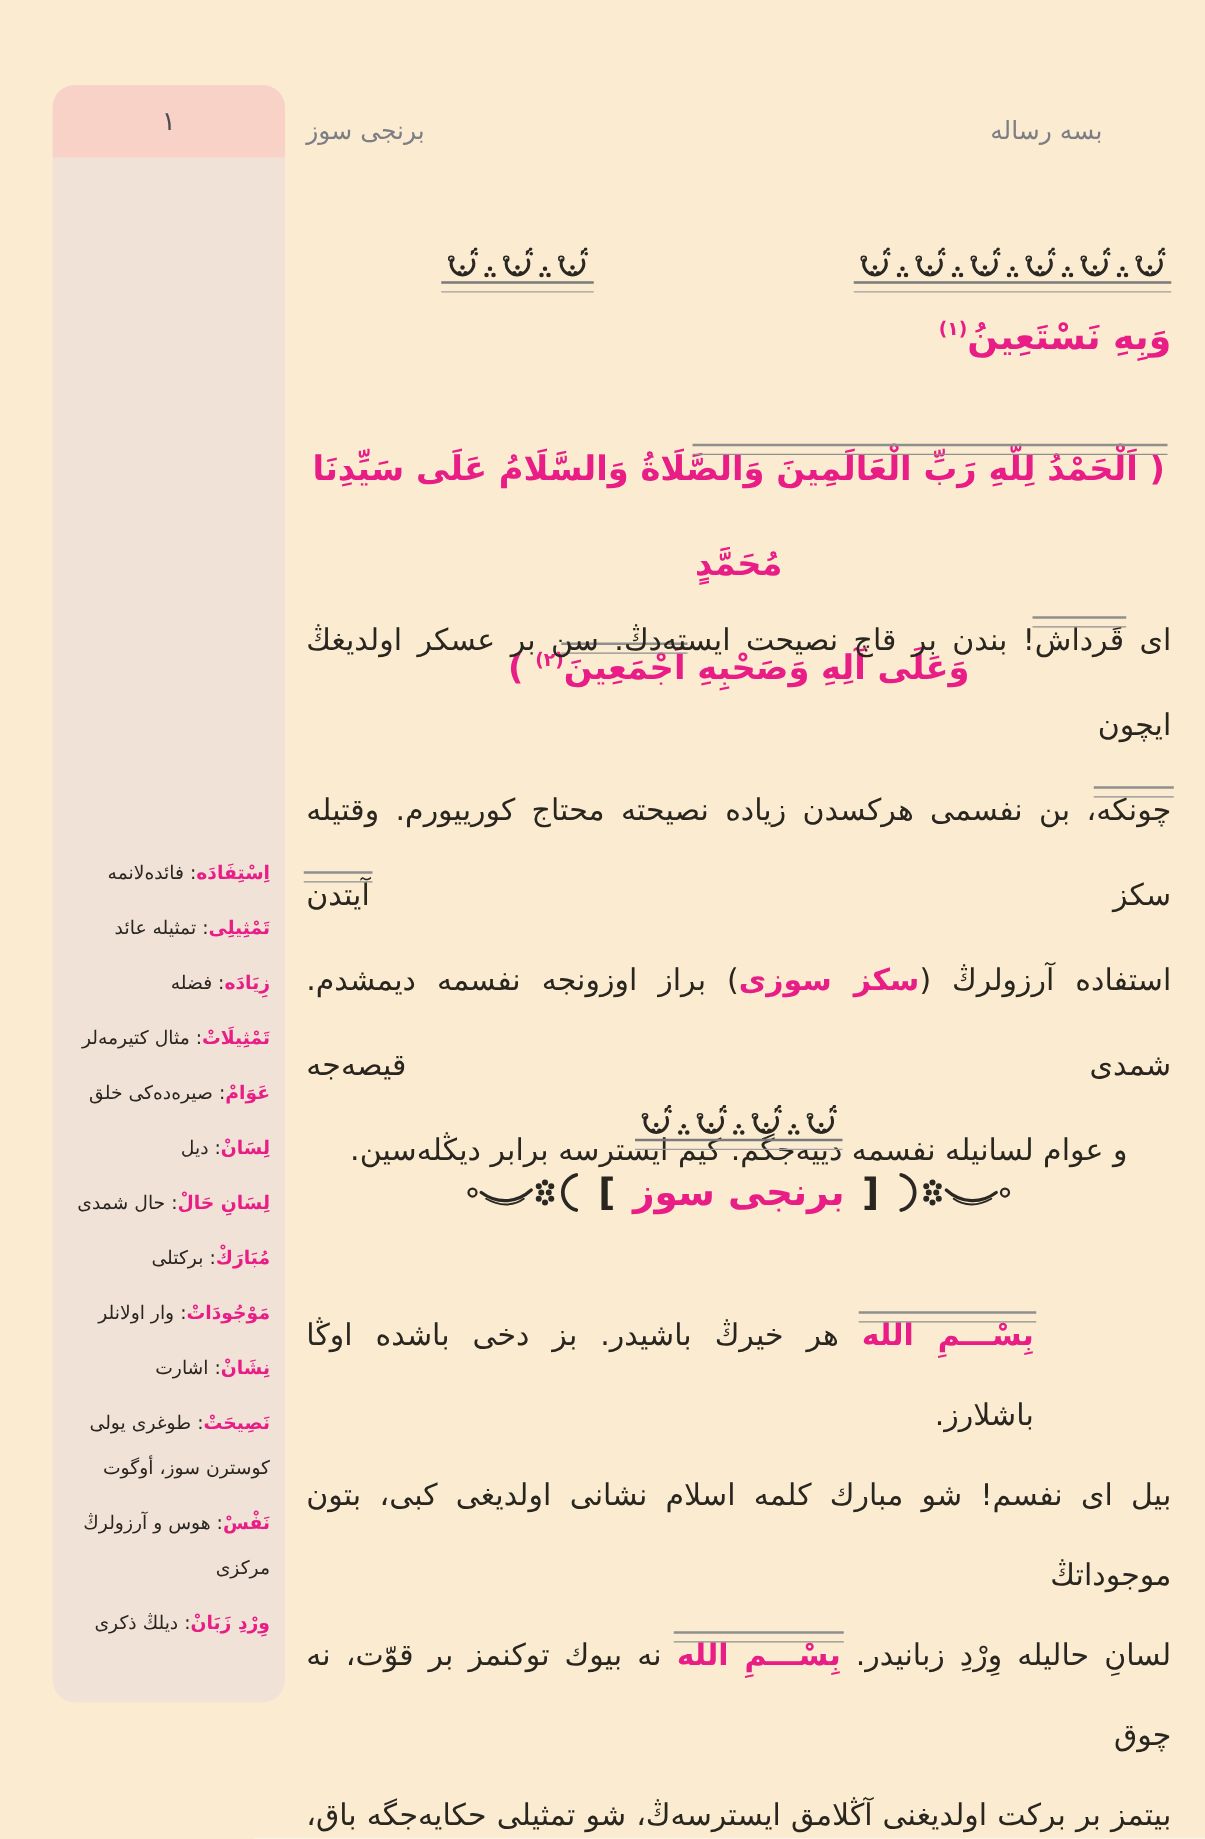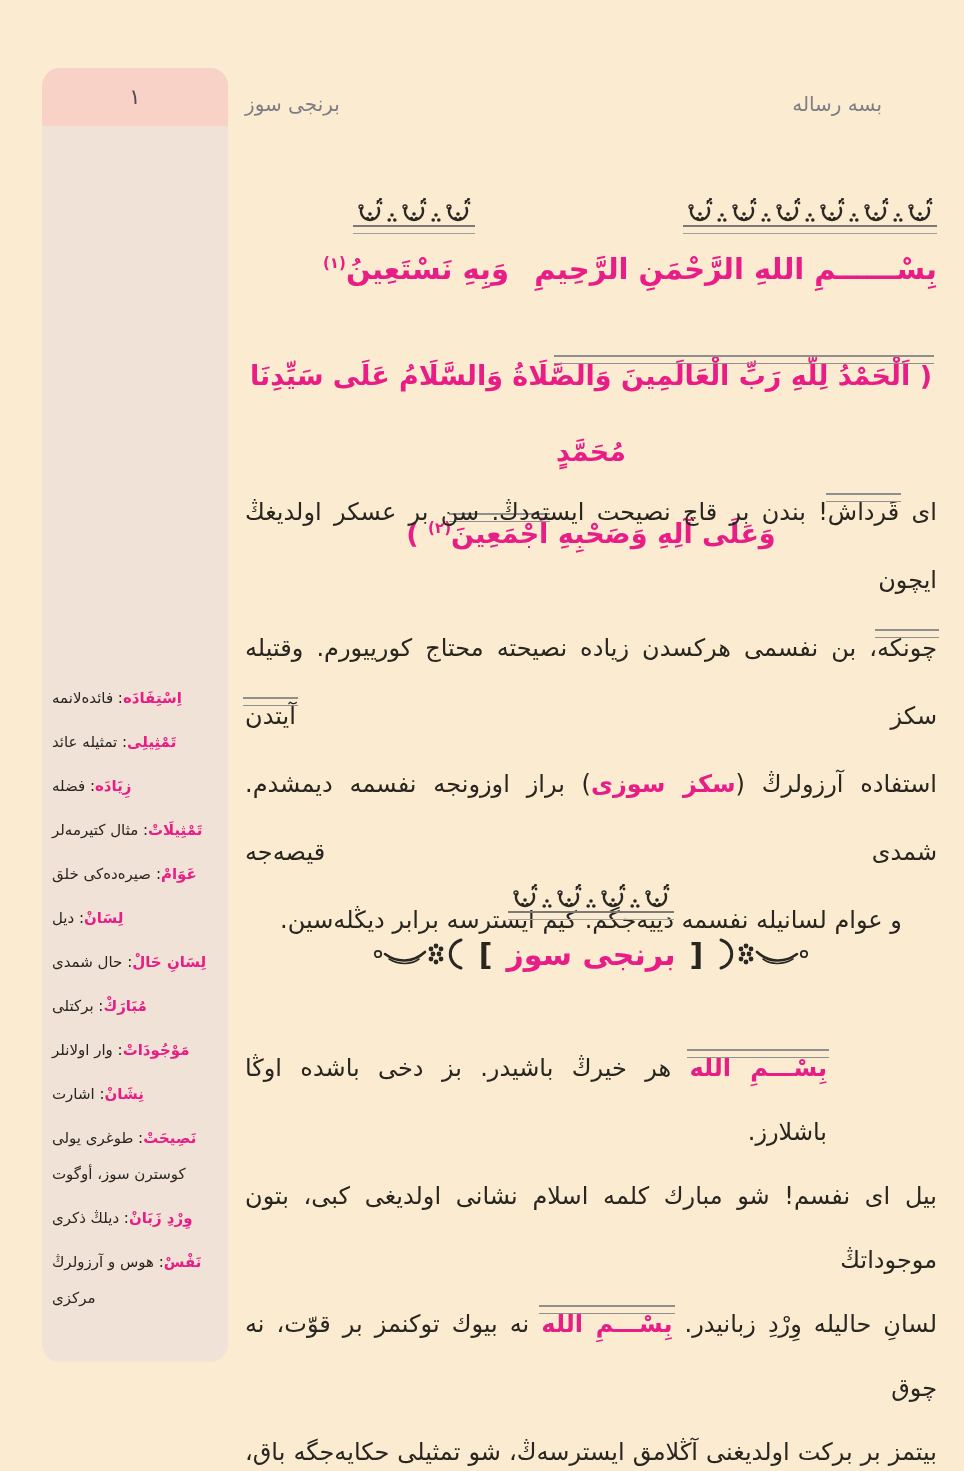--- a/index.html
+++ b/index.html
@@ -4,21 +4,21 @@
 <style>
   html,body{margin:0;padding:0;background:#ffffff;}
   .page{position:relative;width:964px;height:1471px;background:var(--page_bg);
         font-family:"DejaVu Sans",sans-serif;color:var(--ink);overflow:hidden;}
 
   
   .sidebar{position:absolute;left:42px;top:68px;width:186px;height:1294px;
            background:var(--panel_bg);border-radius:18px;overflow:hidden;}
   .sidebar-band{height:58px;background:var(--panel_band_bg);display:flex;
                 align-items:center;justify-content:center;font-size:21px;color:#4c4c52;}
-  .glossary{position:absolute;top:612px;right:12px;left:10px;direction:rtl;text-align:left;}
+  .glossary{position:absolute;top:612px;right:12px;left:10px;direction:rtl;text-align:right;}
   .g-entry{font-size:15px;line-height:36px;margin-bottom:8px;color:var(--ink);}
   .g-term{color:var(--accent);font-weight:bold;}
 
   
   .runhead{position:absolute;top:92px;left:245px;width:692px;display:flex;
            justify-content:space-between;color:var(--head_text);font-size:20px;
            padding-right:55px;box-sizing:border-box;direction:rtl;}
 
   
   .main{position:absolute;left:245px;top:0;width:692px;height:1471px;}
@@ -69,22 +69,22 @@
       <div class="g-entry"><span class="g-term">تَمْثِيلِى</span><span>: </span><span>تمثيله عائد</span></div>
       <div class="g-entry"><span class="g-term">زِيَادَه</span><span>: </span><span>فضله</span></div>
       <div class="g-entry"><span class="g-term">تَمْثِيلَاتْ</span><span>: </span><span>مثال كتيرمه‌لر</span></div>
       <div class="g-entry"><span class="g-term">عَوَامْ</span><span>: </span><span>صيره‌ده‌كى خلق</span></div>
       <div class="g-entry"><span class="g-term">لِسَانْ</span><span>: </span><span>ديل</span></div>
       <div class="g-entry"><span class="g-term">لِسَانِ حَالْ</span><span>: </span><span>حال شمدى</span></div>
       <div class="g-entry"><span class="g-term">مُبَارَكْ</span><span>: </span><span>بركتلى</span></div>
       <div class="g-entry"><span class="g-term">مَوْجُودَاتْ</span><span>: </span><span>وار اولانلر</span></div>
       <div class="g-entry"><span class="g-term">نِشَانْ</span><span>: </span><span>اشارت</span></div>
       <div class="g-entry"><span class="g-term">نَصِيحَتْ</span><span>: </span><span>طوغرى يولى كوسترن سوز، أوگوت</span></div>
+      <div class="g-entry"><span class="g-term">نَفْسْ</span><span>: </span><span>هوس و آرزولرڭ مركزى</span></div>
       <div class="g-entry"><span class="g-term">وِرْدِ زَبَانْ</span><span>: </span><span>ديلڭ ذكرى</span></div>
-      <div class="g-entry"><span class="g-term">نَفْسْ</span><span>: </span><span>هوس و آرزولرڭ مركزى</span></div>
     </div>
   </aside>
 
   <div class="runhead">
     <span>بسه رساله</span>
     <span>برنجى سوز</span>
   </div>
 
   <div class="main">
 
@@ -287,21 +287,20 @@
   <g fill="#2b2722">
               <circle cx="21" cy="3.5" r="1.4"></circle>
               <circle cx="24" cy="5" r="1.4"></circle>
               <circle cx="23.5" cy="1.2" r="1.4"></circle>
             </g>
 </svg>
 </div>
     </div>
 
     <div class="basmala">
-      <span>بِسْــــــمِ اللهِ الرَّحْمَنِ الرَّحِيمِ</span>
       <span><span>وَبِهِ نَسْتَعِينُ</span><sup class="fn">(١)</sup></span>
     </div>
 
     <div class="hamd">
       <div><span class="ovl">( اَلْحَمْدُ لِلّهِ رَبِّ الْعَالَمِينَ وَالصَّلَاةُ وَالسَّلَامُ عَلَى سَيِّدِنَا مُحَمَّدٍ</span></div>
       <div><span>وَعَلَى آلِهِ وَصَحْبِهِ </span><span class="ovl">اَجْمَعِينَ</span><sup class="fn">(٢)</sup><span> )</span></div>
     </div>
 
     <div class="intro">
       <div class="jline"><span>اى </span><span class="ovl">قَرداش</span><span>! بندن بر قاچ نصيحت ايسته‌دڭ. سن بر عسكر اولديغڭ ايچون</span></div>

